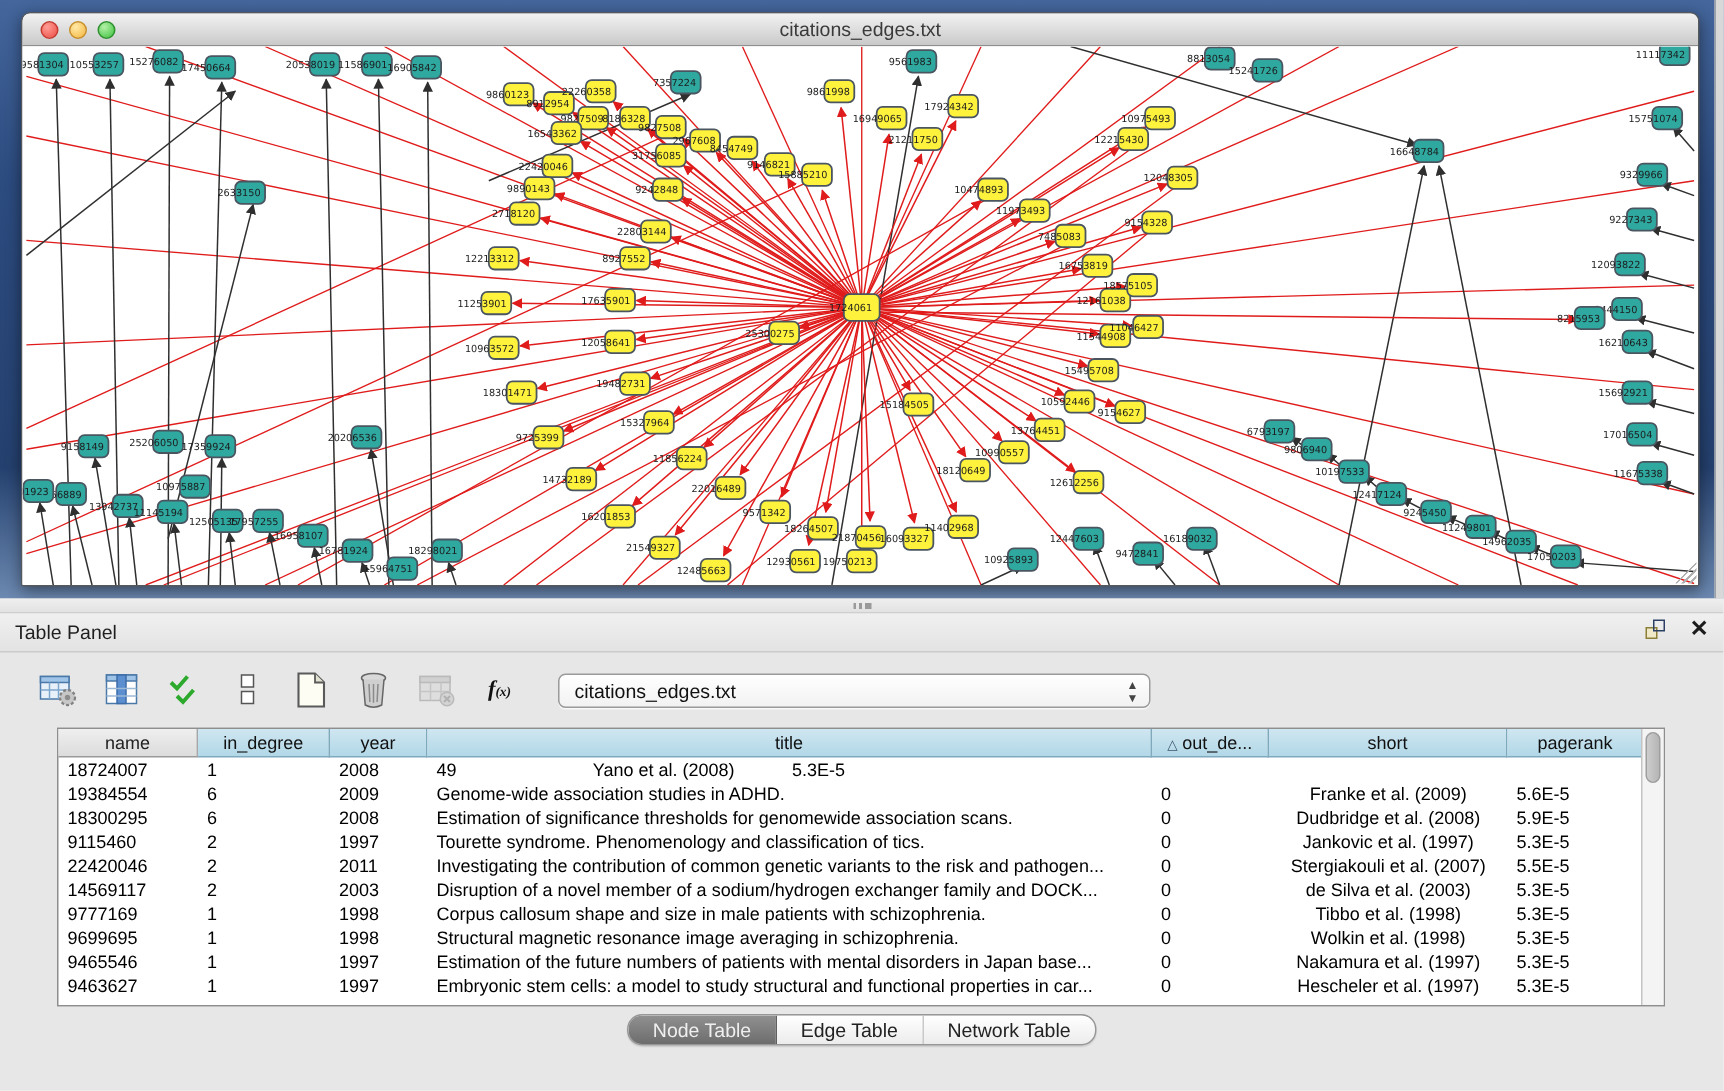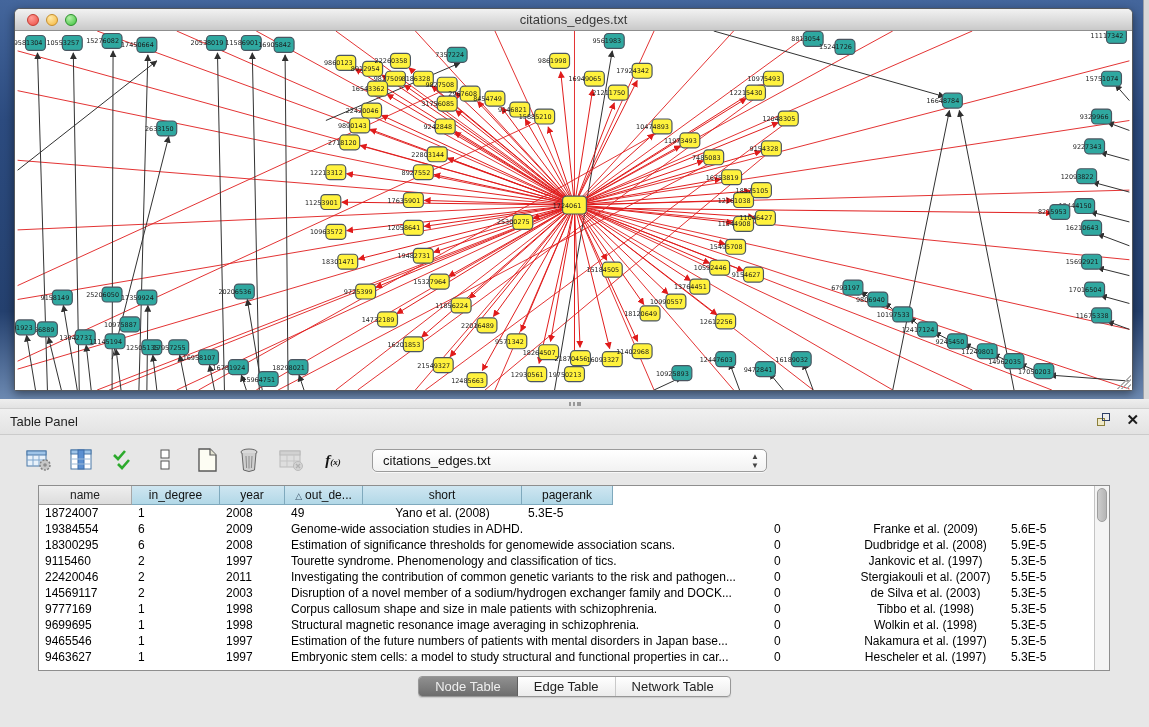--- a/index.html
+++ b/index.html
@@ -70,21 +70,21 @@
   .tr { display:flex; height:16px; }
   .td { height:16px; font-size:12px; color:#000; line-height:16px; white-space:nowrap;
     overflow:hidden; padding-left:6px; }
   .td.center { text-align:center; padding-left:0; }
   .vscroll { position:absolute; right:0; top:0; bottom:0; width:15px;
     background:#f4f4f4; border-left:1px solid #c4c4c4; }
   .vthumb { position:absolute; left:2px; top:2px; width:10px; height:34px;
     background:linear-gradient(90deg,#cdcdcd,#b5b5b5); border:1px solid #9e9e9e; border-radius:6px; }
 
   .tabs-row { height:30px; display:flex; justify-content:center; align-items:center; }
-  .seg { display:flex; border:1px solid #979797; border-radius:4px; overflow:hidden; height:21px;
+  .seg { display:flex; border:1px solid #979797; border-radius:10px; overflow:hidden; height:21px;
     background:linear-gradient(#ffffff,#ececec); box-shadow:0 1px 1px rgba(0,0,0,.12); }
   .seg .tab { font-size:13px; color:#222; line-height:19px; padding:0 16px; border-right:1px solid #c9c9c9; }
   .seg .tab:last-child { border-right:none; }
   .seg .tab.active { background:linear-gradient(#909090,#6d6d6d); color:#efefef; border-right:1px solid #5f5f5f; }
 
   .statusbar { position:relative; width:1149px; height:22px;
     background:linear-gradient(#ececec,#cfcfcf); border-top:1px solid #a8a8a8;margin-top:48px; }
   .mem { position:absolute; right:32px; top:6px; font-size:12px; color:#222; }
   .memdot { position:absolute; right:10px; top:5px; width:14px; height:14px; border-radius:50%;
     background:radial-gradient(circle at 35% 30%, #9ef09e, #2eb52e); border:1px solid #1f7d1f; }
@@ -834,20 +834,21 @@
       <span>citations_edges.txt</span>
       <span class="arrows">▲<br>▼</span>
     </div>
   </div>
 
   <div class="table-box">
     <div class="thead" id="thead">
         <div class="th gray" style="width: 93px;">name</div>
         <div class="th" style="width: 88px;">in_degree</div>
         <div class="th" style="width: 65px;">year</div>
+        <div class="th" style="width: 483px;">title</div>
         <div class="th" style="width: 78px;"><span class="tri">△</span>out_de...</div>
         <div class="th" style="width: 159px;">short</div>
         <div class="th" style="width: 91px;">pagerank</div>
       </div>
     <div id="tbody">
         <div class="tr">
           <div class="td" style="width: 93px;">18724007</div>
           <div class="td" style="width: 88px;">1</div>
           <div class="td" style="width: 65px;">2008</div>
           <div class="td" style="width: 78px;">49</div>

